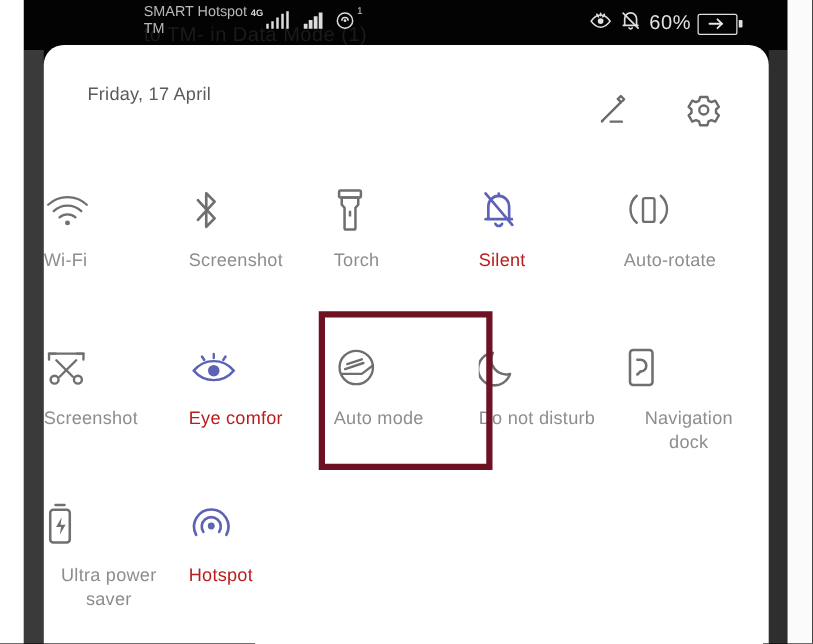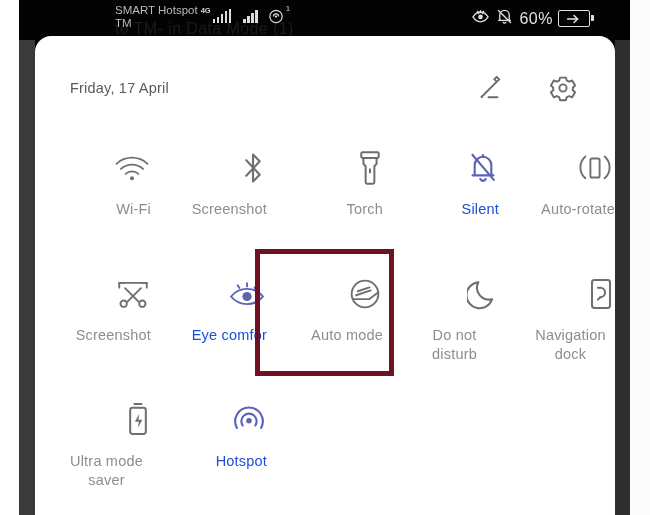--- a/index.html
+++ b/index.html
@@ -169,21 +169,21 @@
   .clock-time {
     font-size: 21px;
     color: #4a4a4a;
     line-height: 26px;
     letter-spacing: 0.2px;
   }
   .clock-date {
     font-size: 14.5px;
     color: #5a5a5a;
     line-height: 20px;
-    margin-top: 12px;
+    margin-top: 0;
     letter-spacing: 0.2px;
   }
   .header-actions {
     position: absolute;
     right: 36px; top: 36px;
     display: flex;
     align-items: center;
     gap: 40px;
   }
   .hdr-icon { width: 32px; height: 32px; display:block; }
@@ -195,43 +195,42 @@
     width: 580px;
     display: grid;
     grid-template-columns: repeat(5, 1fr);
     row-gap: 0px;
   }
   .tile {
     position: relative;
     height: 126px;
     display: flex;
     flex-direction: column;
-    align-items: flex-end;
+    align-items: flex-start;
     padding-top: 10px;
     box-sizing: border-box;
-    padding-left: 27px;
   }
   .tile-icon {
     height: 44px;
     display: flex;
     align-items: center;
     justify-content: center;
   }
   .tile-icon svg { display:block; }
   .tile-label {
     margin-top: 10px;
     font-size: 14.5px;
     line-height: 19px;
     color: #8d8d8d;
     text-align: center;
     letter-spacing: 0.2px;
     max-width: 104px;
     overflow: hidden;
   }
-  .tile.active .tile-label { color: #1d4ed8; }
+  .tile.active .tile-label { color: #b91c1c; }
 
   
   .highlight {
     position: absolute;
     left: 255px; top: 249px;
     width: 139px; height: 127px;
     border: 5px solid #6d1123;
     box-sizing: border-box;
     pointer-events: none;
     z-index: 5;
@@ -455,21 +454,21 @@
       </div>
 
       <div class="tile">
         <div class="tile-icon">
           <svg width="26" height="38" viewBox="0 0 22 34" fill="none" stroke="#6f6f6f" stroke-width="1.8" stroke-linecap="round" stroke-linejoin="round">
             <path d="M7.8 2.6h6.4"></path>
             <rect x="4" y="6" width="14" height="23.5" rx="2.2"></rect>
             <path d="M12.2 11.5l-4 7h3.6l-1 5.5 4.2-7.2h-3.6z" fill="#6f6f6f" stroke="none"></path>
           </svg>
         </div>
-        <div class="tile-label">Ultra mode saver</div>
+        <div class="tile-label">Ultra power saver</div>
       </div>
 
       <div class="tile active">
         <div class="tile-icon">
           <svg width="36" height="34" viewBox="0 0 34 32" fill="none" stroke="#5c62b5" stroke-width="2" stroke-linecap="round">
             <path d="M5.6 23.5a13 13 0 1 1 22.8 0"></path>
             <path d="M11 21.2a7.2 7.2 0 1 1 12 0"></path>
             <circle cx="17" cy="16.8" r="2.6" fill="#5c62b5" stroke="none"></circle>
           </svg>
         </div>

